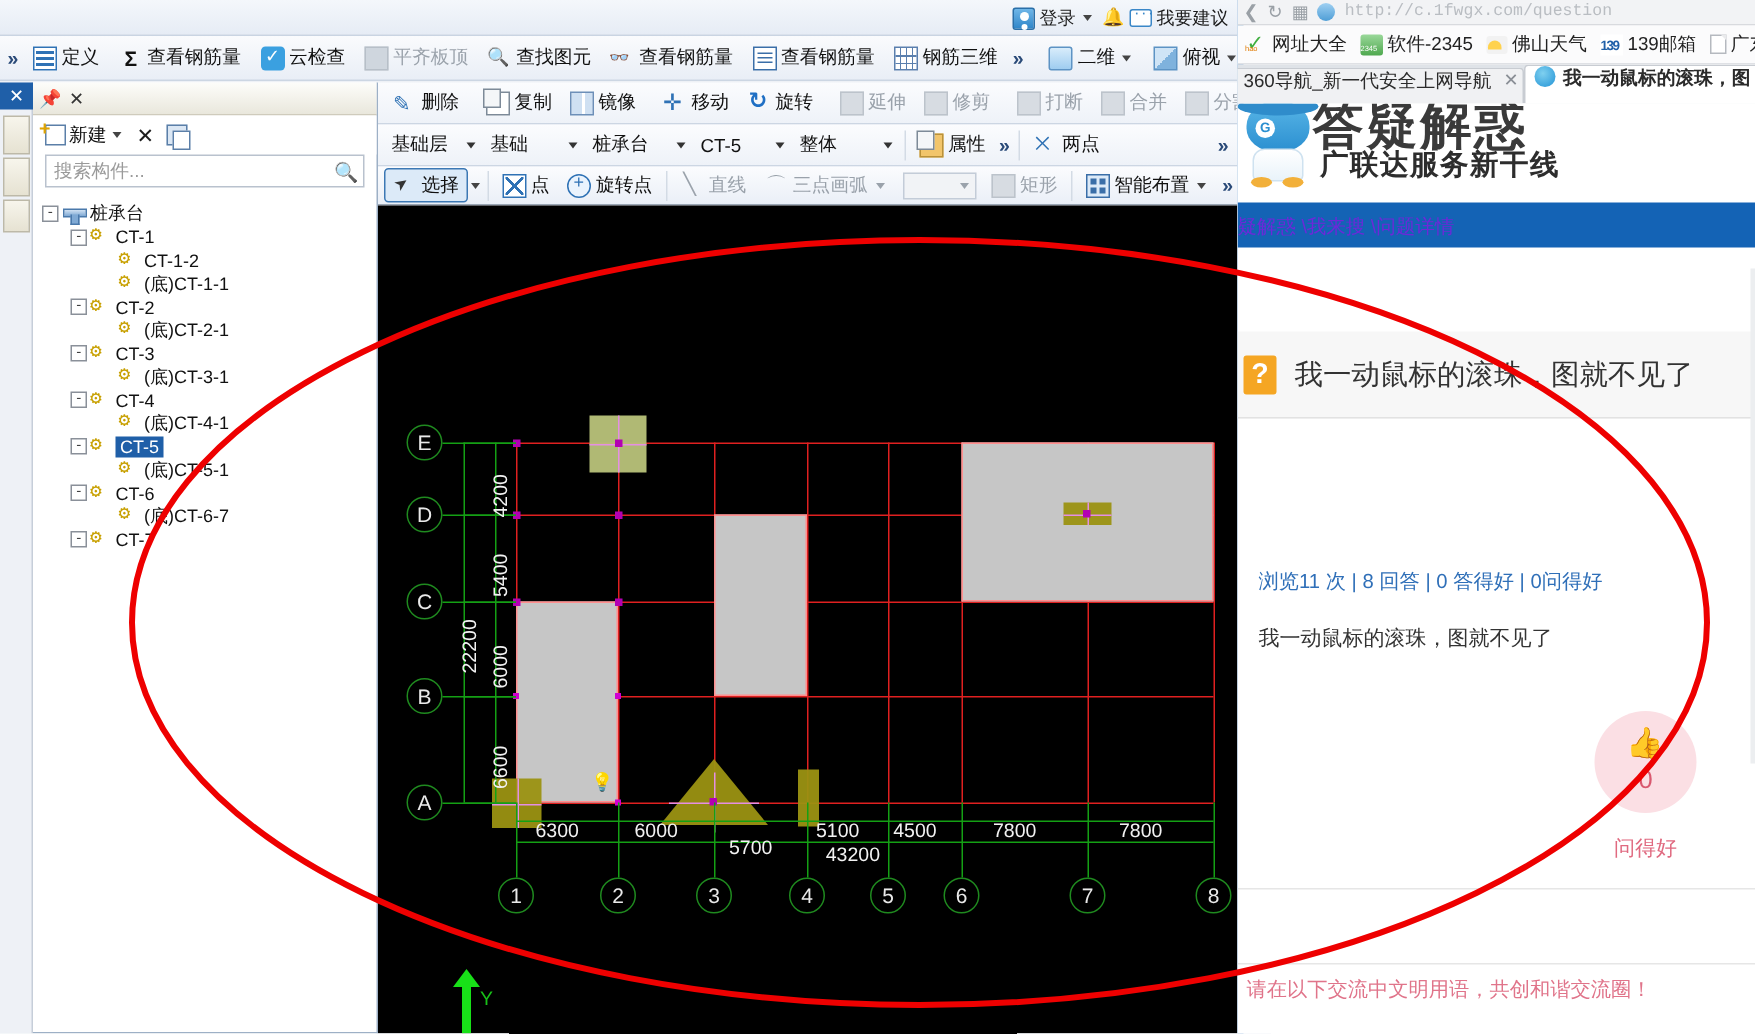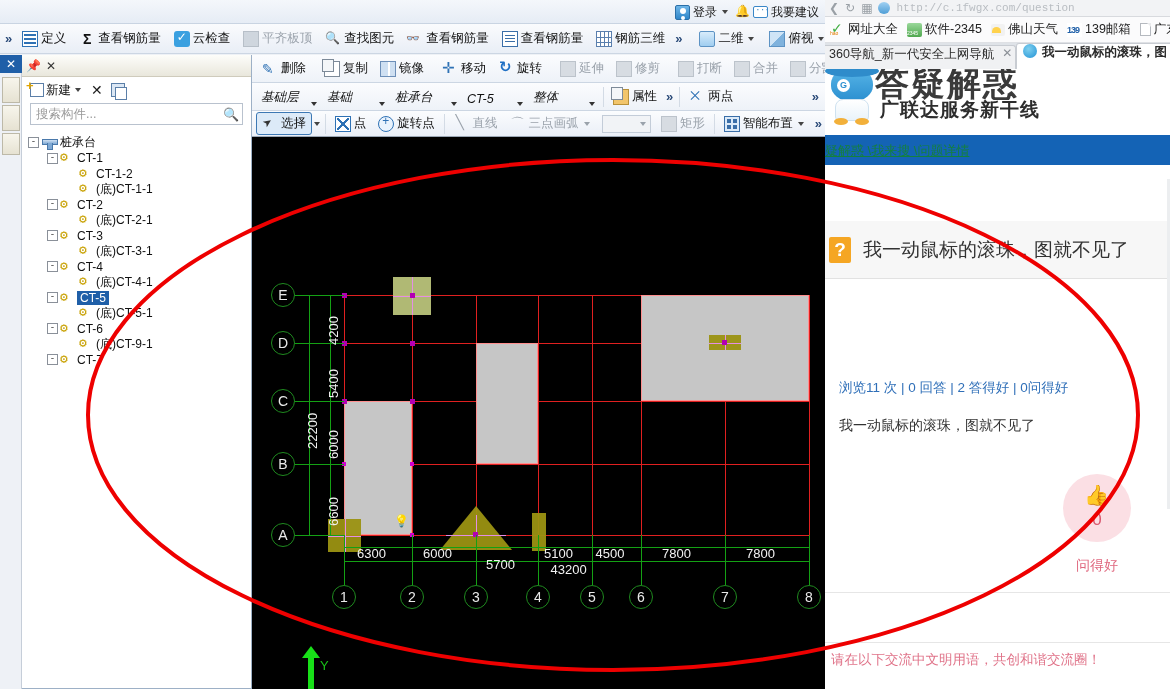--- a/index.html
+++ b/index.html
@@ -85,22 +85,22 @@
   .gi-gray { background:#d7dce2; border:1px solid #bcc3cb; }
 
   
   .ribbon3 {
     position:absolute; left:252px; top:83px; width:573px; height:28px;
     background:linear-gradient(#fbfcfe,#eef2f8);
     border-bottom:1px solid #ccd6e3;
     display:flex; align-items:center; padding-left:4px;
   }
   .cmb { height:20px; min-width:52px; border:1px solid transparent; background:transparent;
-         display:flex; align-items:flex-end; justify-content:space-between; padding:0 2px 0 4px;
-         font-size:12.5px; color:#111; cursor:default;font-style:italic; }
+         display:flex; align-items:center; justify-content:space-between; padding:0 2px 0 4px;
+         font-size:12.5px; color:#111; cursor:default; }
   .cmb .caret { border-top-color:#333; }
 
   
   .ribbon4 {
     position:absolute; left:252px; top:111px; width:573px; height:26px;
     background:linear-gradient(#fbfcfe,#eaeff7);
     border-bottom:1px solid #9aa6b4;
     display:flex; align-items:center; padding-left:4px;
   }
   .rb-item.active { border:1px solid #3c78b4; background:#dceaf8; }
@@ -229,21 +229,21 @@
   .gld-mascot { position:absolute; left:0; top:-4px; width:58px; height:66px; }
   .mascot-head { position:absolute; left:6px; top:2px; width:42px; height:34px; border-radius:50% 50% 45% 45%; background:linear-gradient(#5ab7e8,#2b8fd0); }
   .mascot-brim { position:absolute; left:0px; top:0px; width:54px; height:12px; border-radius:50%; background:#2f8ccb; }
   .mascot-g { position:absolute; left:12px; top:14px; width:13px; height:13px; border-radius:50%; background:#fff; color:#2b8fd0; font-size:9px; text-align:center; line-height:13px; font-weight:bold;}
   .mascot-body { position:absolute; left:10px; top:34px; width:34px; height:22px; border-radius:8px 8px 4px 4px; background:linear-gradient(#ffffff,#e9f3fa); border:1px solid #cfe2f0; }
   .mascot-foot { position:absolute; left:9px; top:53px; width:14px; height:7px; border-radius:50%; background:#f2b03a; }
   .mascot-foot2 { position:absolute; left:30px; top:53px; width:14px; height:7px; border-radius:50%; background:#f2b03a; }
   .gld-title { position:absolute; left:50px; top:-8px; font-size:34px; font-weight:bold; color:#3a3a3a; letter-spacing:2px; white-space:nowrap; }
   .gld-sub { position:absolute; left:55px; top:28px; font-size:19px; font-weight:bold; color:#2d2d2d; letter-spacing:1px; white-space:nowrap; }
   .gld-navbar { position:absolute; left:0; top:66px; width:345px; height:30px; background:#1463b5; }
-  .gld-crumb { position:absolute; left:0; top:73px; font-size:13px; color:#15803d; white-space:nowrap;text-decoration:underline; }
+  .gld-crumb { position:absolute; left:0; top:73px; font-size:13px; color:#6d28d9; white-space:nowrap; }
 
   .q-titlebar { position:absolute; left:0; top:152px; width:345px; height:58px; background:#f7f7f7; border-bottom:1px solid #e2e2e2; display:flex; align-items:center; gap:12px; padding-left:4px; }
   .q-badge { width:22px; height:26px; background:#f5a623; color:#fff; font-size:19px; font-weight:bold; text-align:center; line-height:26px; border-radius:2px; flex:none; }
   .q-title { font-size:19px; color:#333; white-space:nowrap; }
   .q-meta { position:absolute; left:14px; top:310px; font-size:13.5px; color:#2f6fb8; white-space:nowrap; }
   .q-body { position:absolute; left:14px; top:348px; font-size:14px; color:#333; white-space:nowrap; }
 
   .vote-circle { position:absolute; left:238px; top:405px; width:68px; height:68px; border-radius:50%; background:#fbdfe4; text-align:center; cursor:pointer;}
   .vote-thumb { position:absolute; left:0; right:0; top:9px; font-size:20px; color:#e06a80; }
   .vote-count { position:absolute; left:0; right:0; top:36px; font-size:17px; color:#d9596f; }
@@ -430,21 +430,21 @@
           <div class="tnode">
             <span class="spacer" style="width: 19px;"></span>
             <span class="expander">-</span>
             <span class="ico-gear"></span>
             <span class="lbl">CT-6</span>
           </div>
           <div class="tnode">
             <span class="spacer" style="width: 38px;"></span>
             <span class="spacer dots" style="width: 14px;"></span>
             <span class="ico-gear"></span>
-            <span class="lbl">(底)CT-9-1</span>
+            <span class="lbl">(底)CT-6-7</span>
           </div>
           <div class="tnode">
             <span class="spacer" style="width: 19px;"></span>
             <span class="expander">-</span>
             <span class="ico-gear"></span>
             <span class="lbl">CT-7</span>
           </div>
         </div>
     </div>
 
@@ -723,21 +723,21 @@
         <div class="gld-title">答疑解惑</div>
         <div class="gld-sub">广联达服务新干线</div>
       </div>
       <div class="gld-navbar"></div>
       <div class="gld-crumb">疑解惑 \我来搜 \问题详情</div>
 
       <div class="q-titlebar">
         <span class="q-badge">?</span>
         <span class="q-title">我一动鼠标的滚珠，图就不见了</span>
       </div>
-      <div class="q-meta">浏览11 次 | 0 回答 | 2 答得好 | 0问得好</div>
+      <div class="q-meta">浏览11 次 | 8 回答 | 0 答得好 | 0问得好</div>
       <div class="q-body">我一动鼠标的滚珠，图就不见了</div>
 
       <div class="vote-circle">
         <div class="vote-thumb">👍</div>
         <div class="vote-count">0</div>
       </div>
       <div class="vote-label">问得好</div>
 
       <div class="hr1"></div>
       <div class="hr2"></div>

